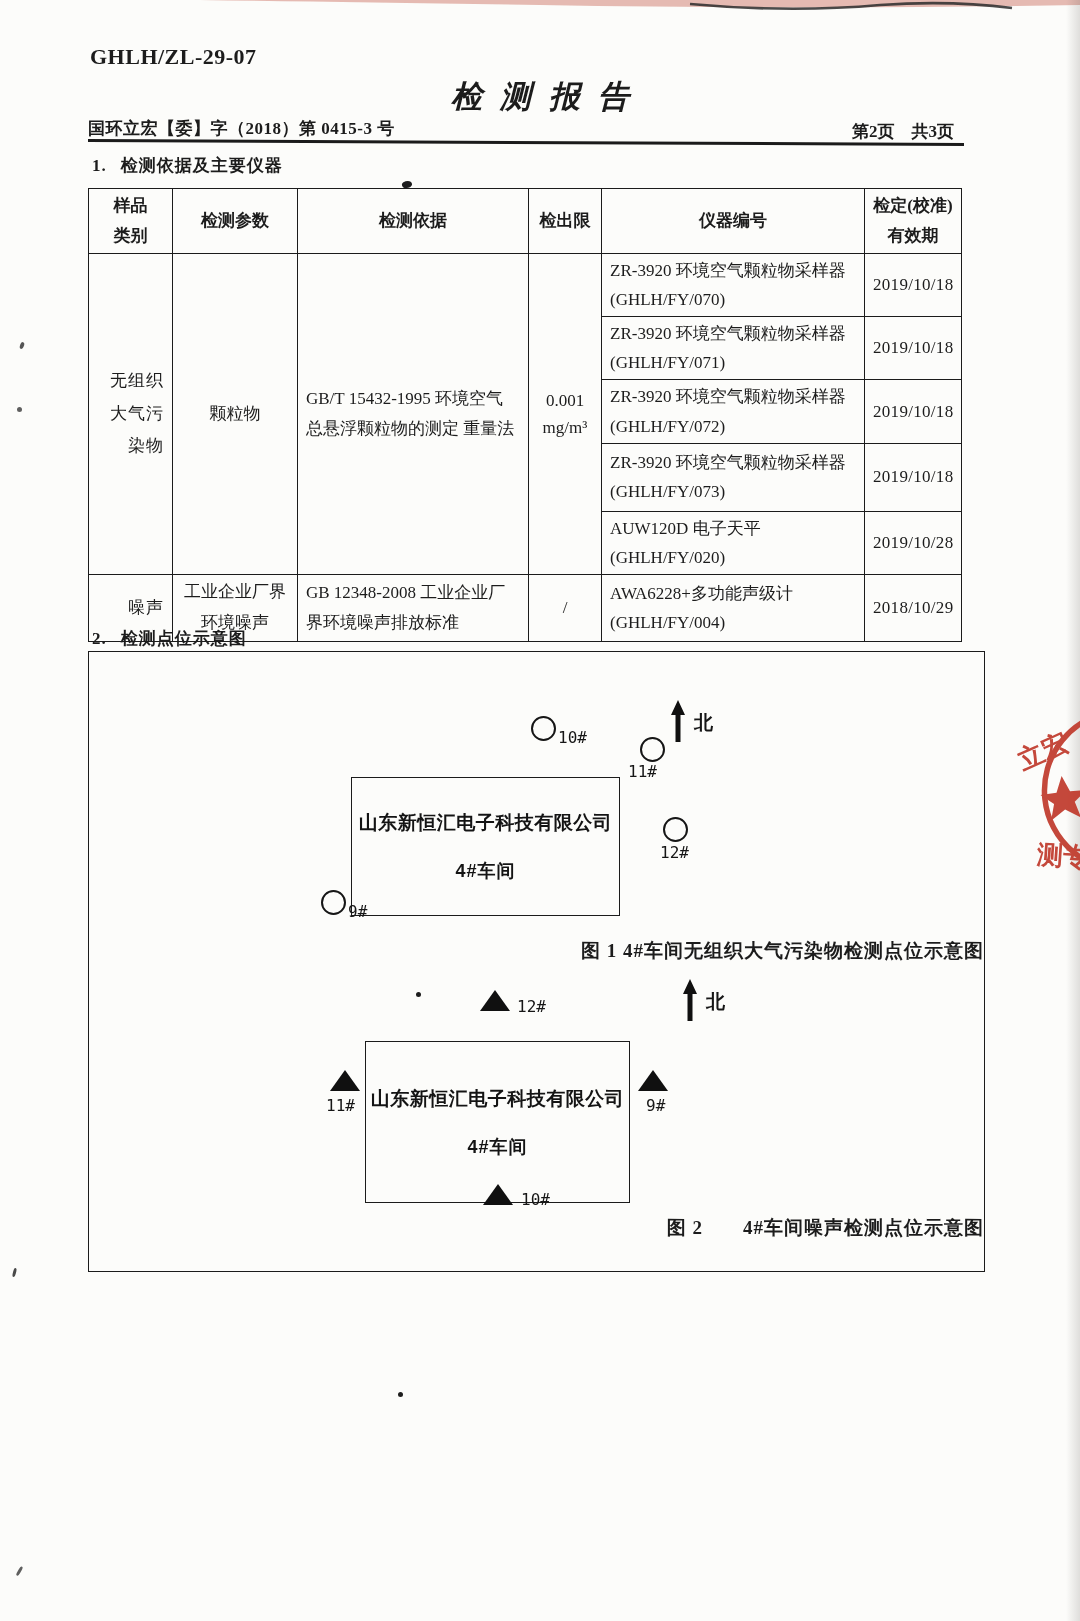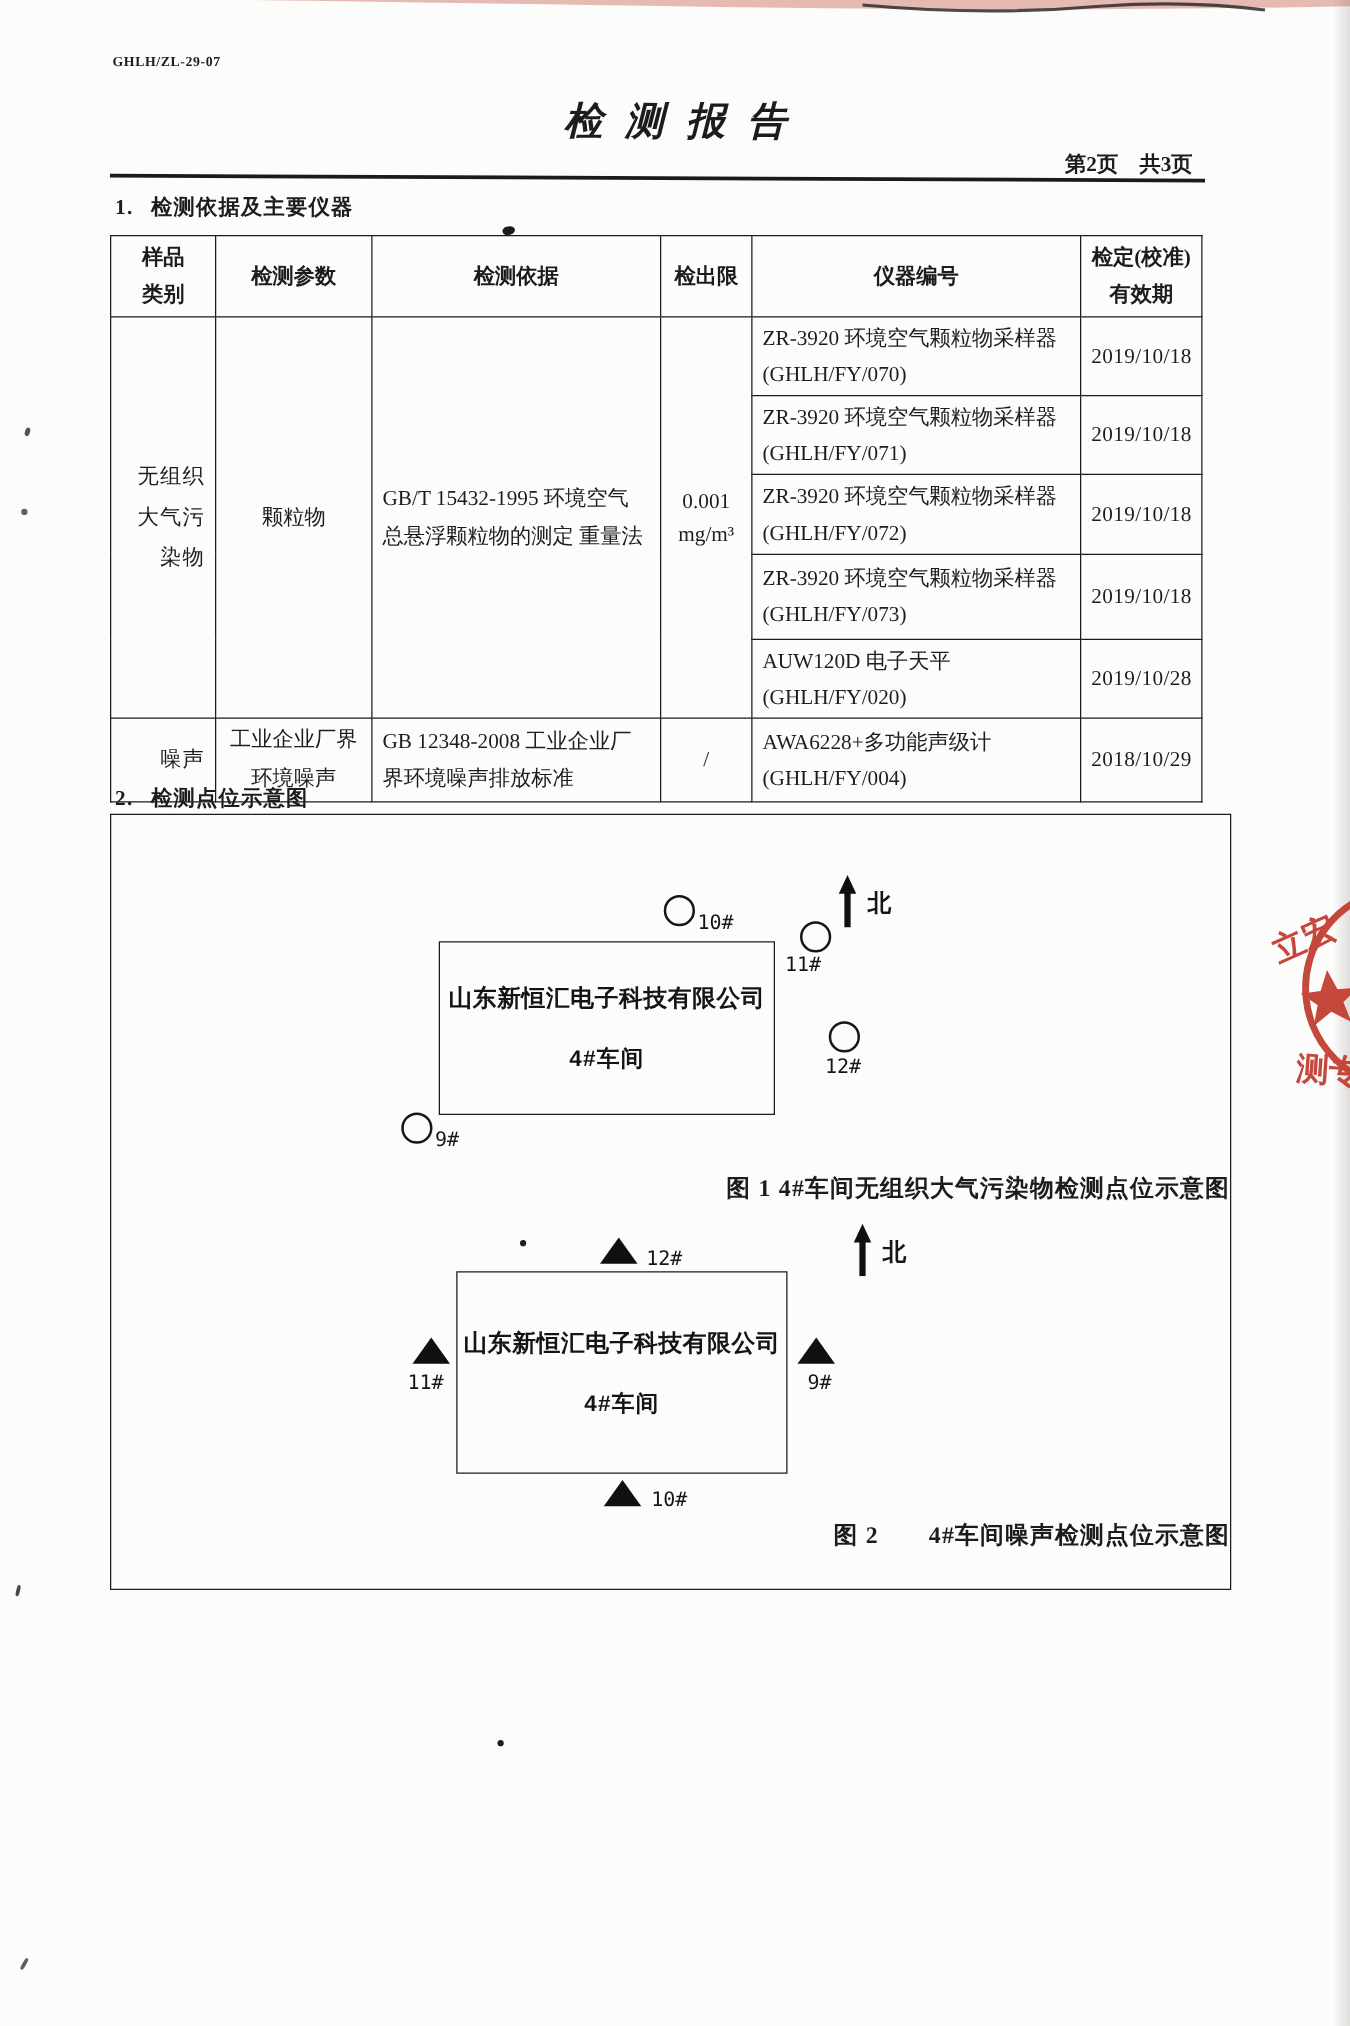--- a/index.html
+++ b/index.html
@@ -2,21 +2,21 @@
 <html><head>
 <meta charset="utf-8">
 <style>
   html,body{margin:0;padding:0;background:#9a9a96;}
   .page{
     position:relative;width:1080px;height:1621px;margin:0 auto;
     background:#fcfcfa;overflow:hidden;
     font-family:"Liberation Serif","DejaVu Serif",serif;color:#1c1c1c;
   }
   
-  .doc-code{position:absolute;left:90px;top:44px;font-weight:bold;font-size:11px;letter-spacing:.5px;}
+  .doc-code{position:absolute;left:90px;top:44px;font-weight:bold;font-size:22px;letter-spacing:.5px;}
   .report-title{position:absolute;left:0;top:76px;width:100%;text-align:center;
     font-size:31px;font-weight:bold;letter-spacing:18px;text-indent:18px;font-style:italic;}
   .ref-number{position:absolute;left:88px;top:117px;font-size:17px;font-weight:600;letter-spacing:.5px;}
   .page-indicator{position:absolute;right:126px;top:120px;font-size:17px;font-weight:600;}
   .header-rule{position:absolute;left:88px;top:141px;width:876px;height:2.5px;background:#1b1b1b;transform:rotate(.25deg);}
   
   .sec-heading{position:absolute;left:92px;font-size:17px;font-weight:bold;letter-spacing:1px;}
   .sec-heading .num{margin-right:14px;}
   #sec1-heading{top:154px;}
   #sec2-heading{top:627px;}
@@ -34,21 +34,21 @@
   tr.hdr{height:62px;} tr.r1{height:60px;} tr.r2{height:60px;} tr.r3{height:62px;}
   tr.r4{height:68px;} tr.r5{height:58px;} tr.r6{height:62px;}
   
   .diagram-box{position:absolute;left:88px;top:651px;width:895px;height:619px;border:1.7px solid #1b1b1b;}
   .diagram-box *{position:absolute;}
   .pt-circle{width:21px;height:21px;border:2px solid #161616;border-radius:50%;background:transparent;}
   .pt-tri{width:0;height:0;border-left:15px solid transparent;border-right:15px solid transparent;border-bottom:21px solid #101010;}
   .pt-label{position:absolute;font-family:"DejaVu Sans Mono","Liberation Mono",monospace;font-size:16px;color:#161616;white-space:nowrap;}
   .north-label{font-size:19px;font-weight:600;font-family:"Liberation Sans",sans-serif;}
   .building{border:1.8px solid #1b1b1b;display:flex;flex-direction:column;align-items:center;justify-content:center;gap:23px;
-    font-family:"Liberation Sans",sans-serif;font-weight:600;color:#141414;}
+    font-family:"Liberation Sans",sans-serif;font-weight:600;color:#141414;margin-top:24px;}
   .building .l1{position:static;font-size:19px;letter-spacing:.5px;white-space:nowrap;}
   .building .l2{position:static;font-size:18px;letter-spacing:1px;}
   .fig-caption{left:0;width:100%;text-align:right;font-size:19px;font-weight:bold;letter-spacing:1px;}
   
   .stamp-svg{position:absolute;left:1002px;top:698px;opacity:.92;}
   
   .top-edge-svg{position:absolute;left:0;top:0;}
   .right-edge-shade{position:absolute;right:0;top:0;width:14px;height:100%;
     background:linear-gradient(to right, rgba(0,0,0,0), rgba(90,85,80,.18));}
   .speck{position:absolute;background:#1d1d1d;}
@@ -59,20 +59,21 @@
 <div class="page">
 
   <svg class="top-edge-svg" width="1080" height="16">
     <path d="M200,0 L1080,0 L1080,5 Q830,10 540,5 Q340,2 200,0 Z" fill="#dda49a" opacity="0.75"></path>
     <path d="M690,4 Q790,13 880,5 Q950,0 1012,8" stroke="#2b2b2b" stroke-width="2.6" fill="none" opacity="0.85"></path>
   </svg>
   <div class="right-edge-shade"></div>
 
   <div class="doc-code">GHLH/ZL-29-07</div>
   <div class="report-title">检测报告</div>
+  <div class="ref-number">国环立宏【委】字（2018）第 0415-3 号</div>
   <div class="page-indicator">第2页　共3页</div>
   <div class="header-rule"></div>
 
   <div class="sec-heading" id="sec1-heading">
     <span class="num">1.</span><span>检测依据及主要仪器</span>
   </div>
 
   <table class="inst">
     <colgroup>
       <col style="width:84px">

